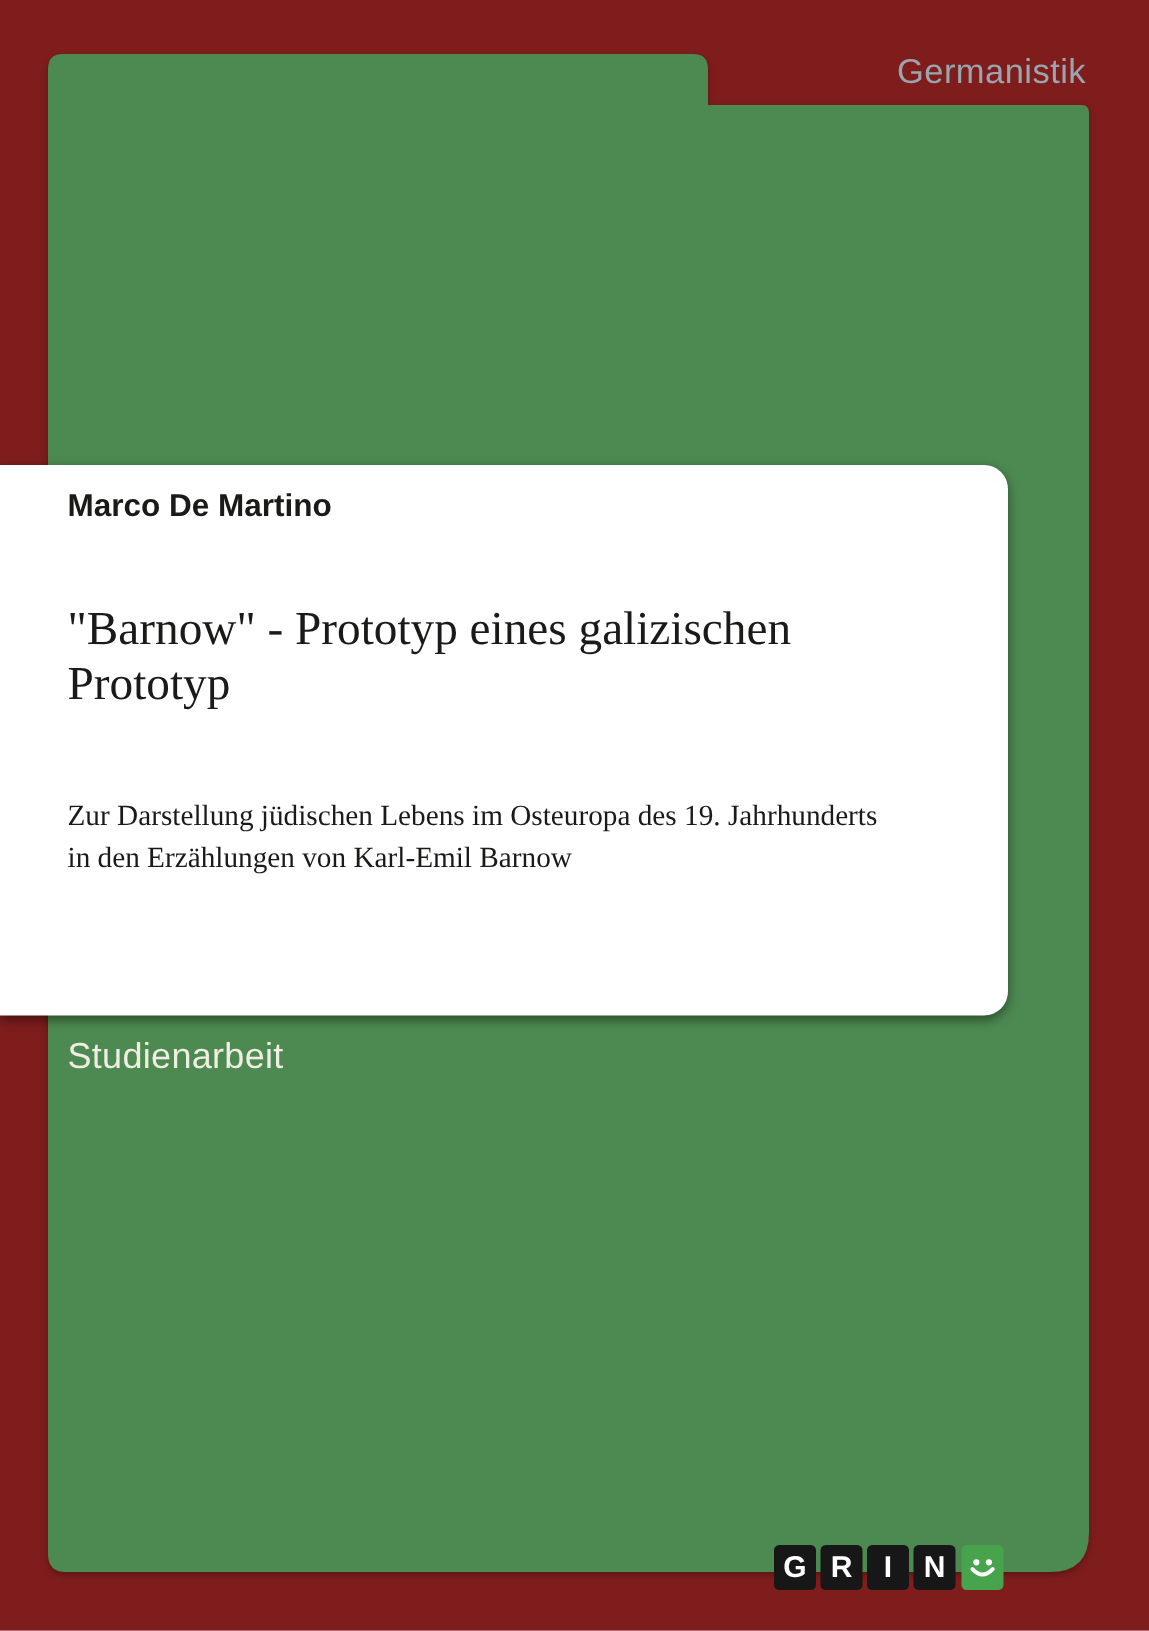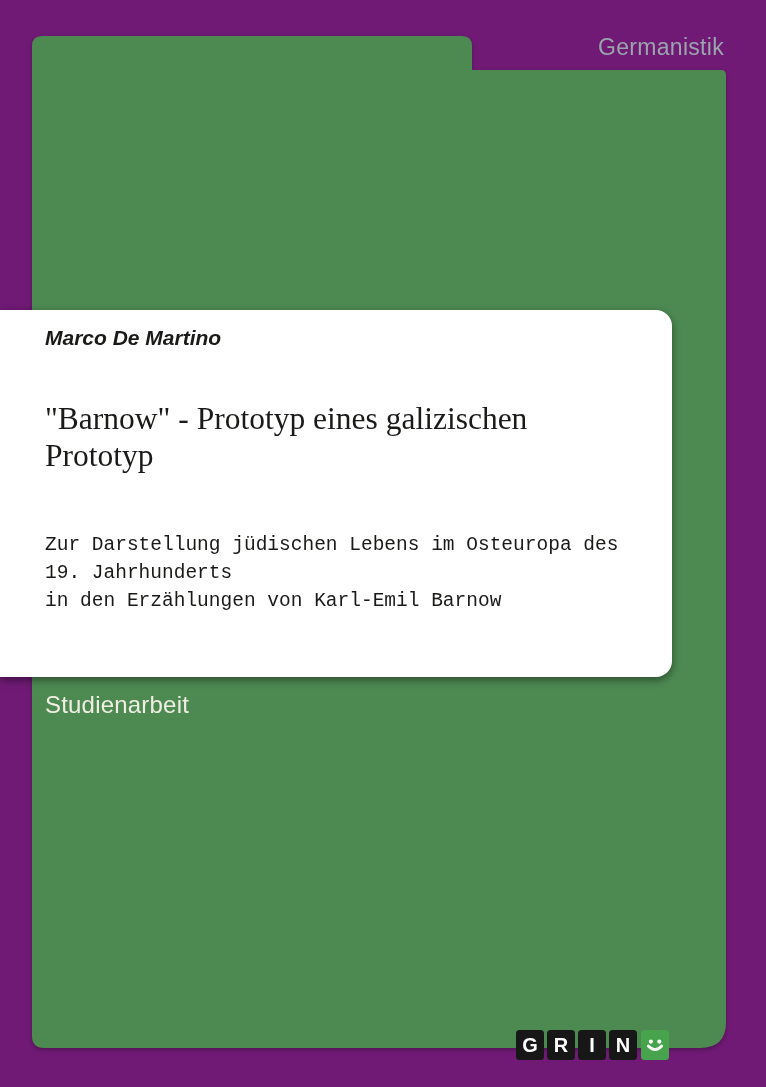--- a/index.html
+++ b/index.html
@@ -6,21 +6,21 @@
   body {
     width: 766px; height: 1087px;
     background: #ffffff;
     font-family: "Liberation Sans", sans-serif;
     position: relative;
     overflow: hidden;
   }
   .page {
     position: relative;
     width: 766px; height: 1087px;
-    background: #701a75;
+    background: #7f1d1d;
   }
   
   .cover-shape-svg {
     position: absolute;
     left: 0; top: 0;
     width: 766px; height: 1087px;
     filter: drop-shadow(0 2px 2px rgba(0,0,0,0.28));
   }
   .cover-shape-svg path { fill: var(--green, #4d8a52); }
 
@@ -43,36 +43,35 @@
     background: #ffffff;
     border-radius: 0 16px 16px 0;
     box-shadow: 0 3px 8px rgba(0,0,0,0.45);
   }
   .author-name {
     position: absolute;
     left: 45px; top: 16px;
     font-size: 21px;
     font-weight: 700;
     color: var(--title_text, #1a1a18);
-    font-style: italic;
   }
   .book-title {
     position: absolute;
     left: 45px; top: 90px;
     width: 610px;
     font-family: "Liberation Serif", serif;
     font-size: 31.5px;
     line-height: 37px;
     color: var(--title_text, #1a1a18);
   }
   .book-subtitle {
     position: absolute;
     left: 45px; top: 221px;
     width: 620px;
-    font-family: Liberation Mono, monospace;
+    font-family: Liberation Serif, serif;
     font-size: 19.5px;
     line-height: 28px;
     color: var(--title_text, #1a1a18);
   }
 
   
   .worktype-label {
     position: absolute;
     left: 45px; top: 691px;
     font-size: 24px;

